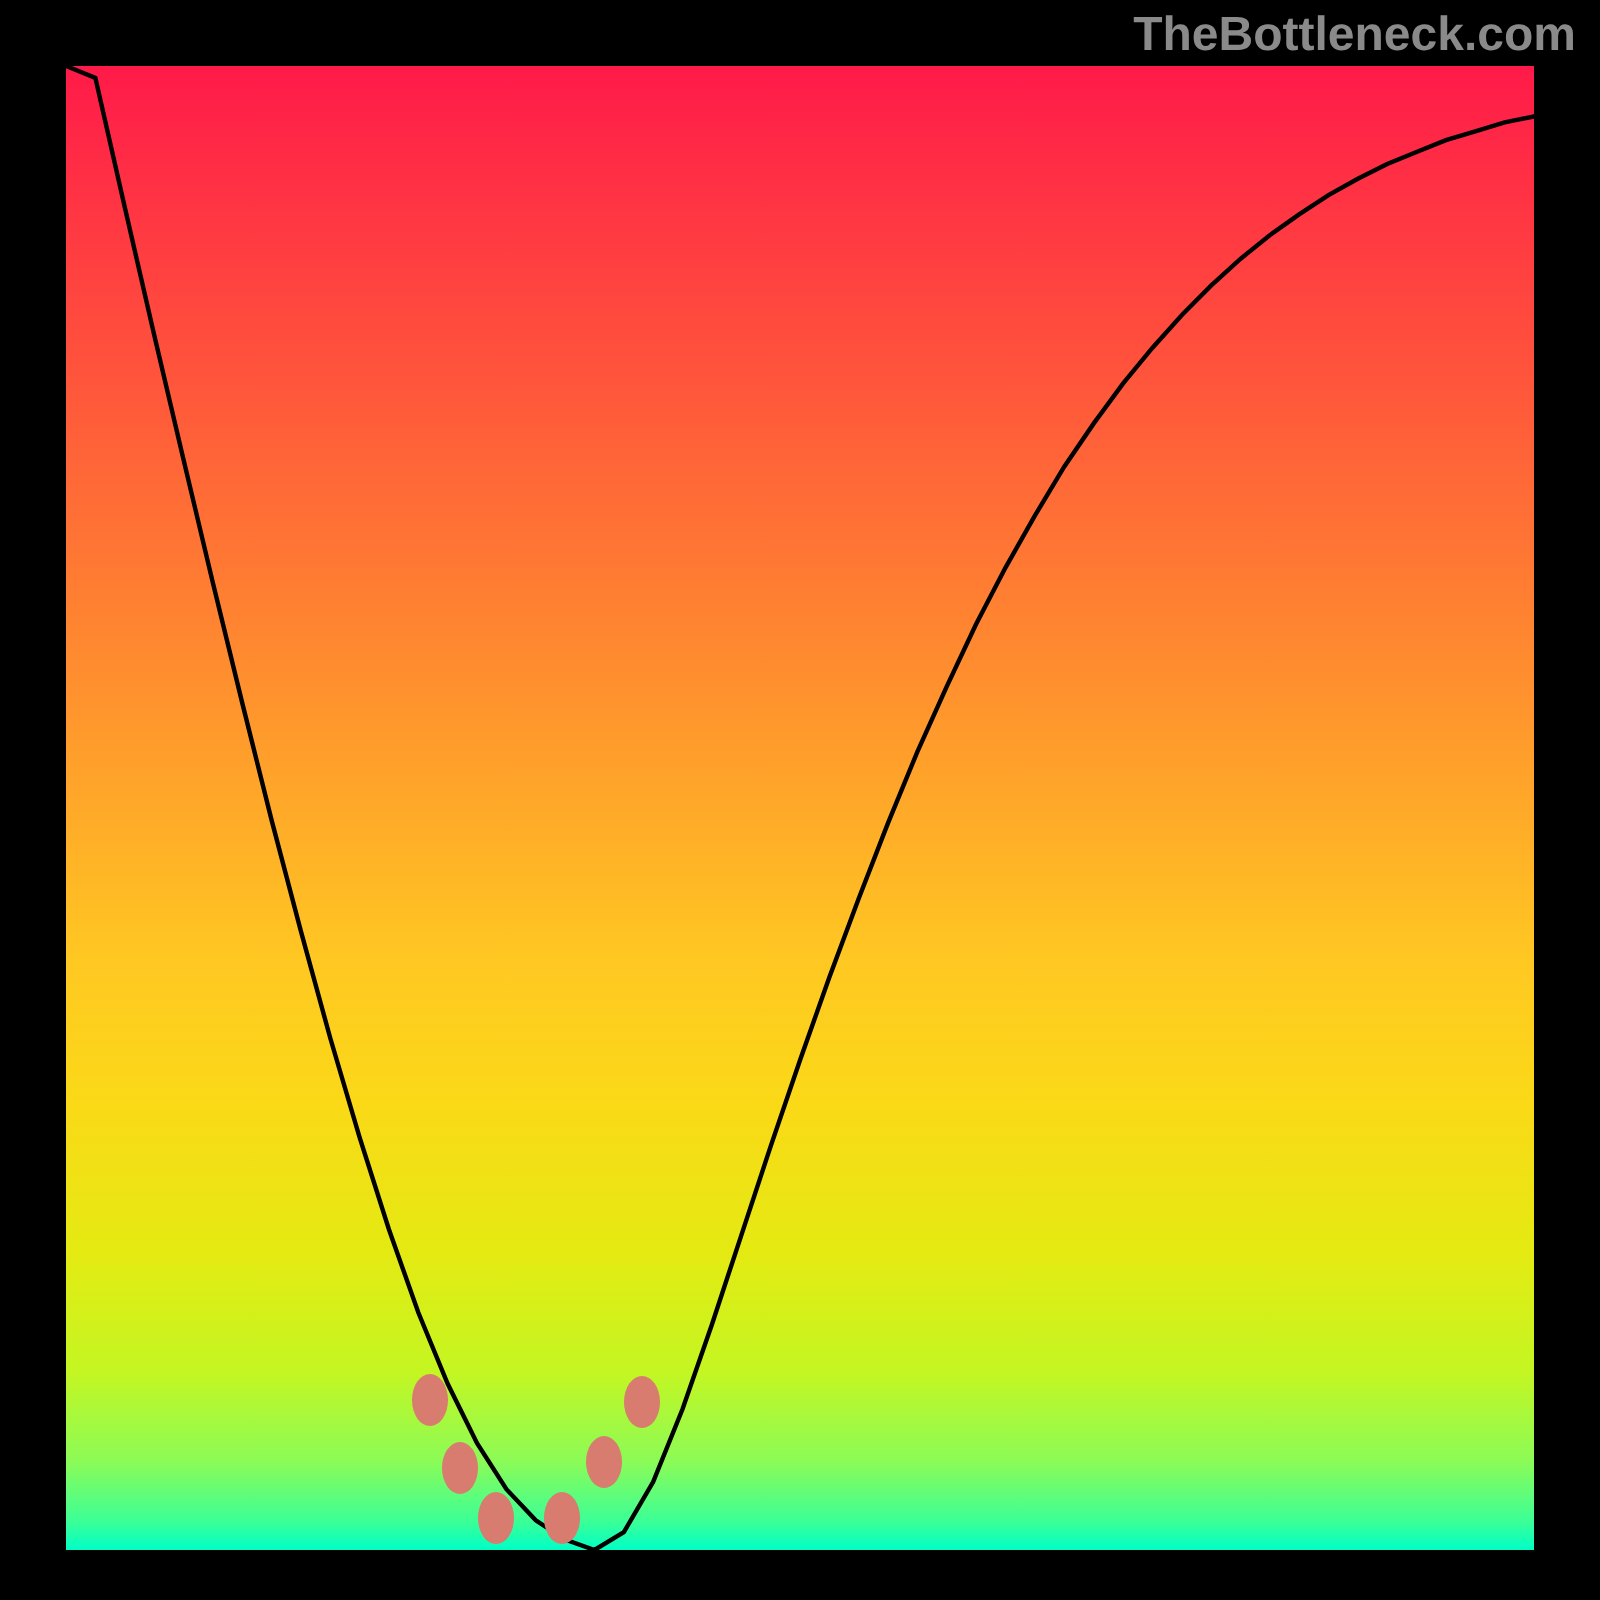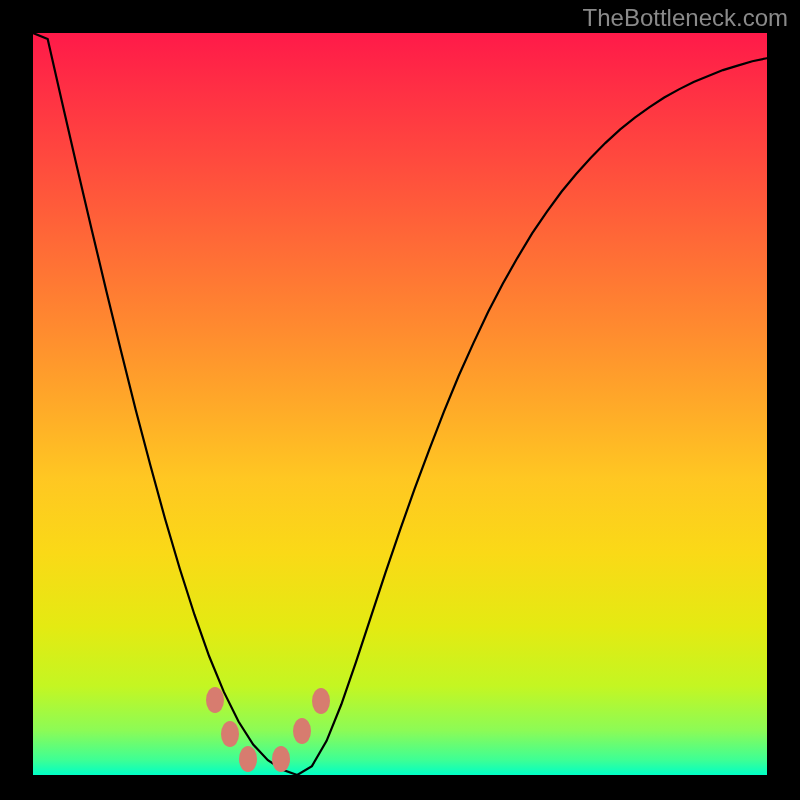--- a/index.html
+++ b/index.html
@@ -1,17 +1,17 @@
 <!DOCTYPE html>
 <html><head>
 <meta charset="utf-8">
 <style>
   html,body{margin:0;padding:0;width:800px;height:800px;background:#000;}
   #stage{position:relative;width:800px;height:800px;}
-  #watermark{position:absolute;top:4px;right:12px;font-family:Arial,Helvetica,sans-serif;font-size:24px;font-weight:400;color:#8a8a8a;letter-spacing:0;z-index:10;pointer-events:none;}
+  #watermark{position:absolute;top:4px;right:12px;font-family:Arial,Helvetica,sans-serif;font-size:24px;font-weight:700;color:#8a8a8a;letter-spacing:0;z-index:10;pointer-events:none;}
   #plot{position:absolute;left:33px;top:33px;width:734px;height:742px;}
   .marker{position:absolute;width:18px;height:26px;border-radius:9px/13px;background:#d77c6f;transform:translate(-50%,-50%);z-index:5;}
 </style>
 </head>
 <body>
 
 <div id="stage">
   <div id="watermark">TheBottleneck.com</div>
   <div id="plot">
     <svg id="plot-svg" viewBox="0 0 734 742" preserveAspectRatio="none" width="734" height="742">

